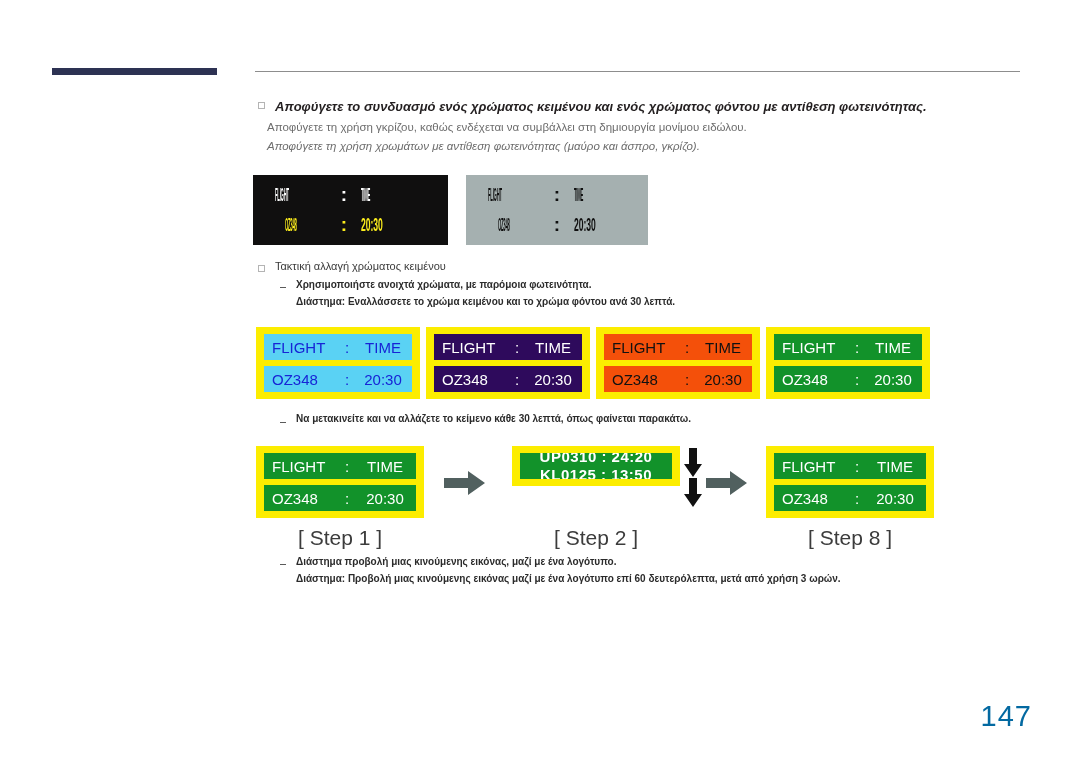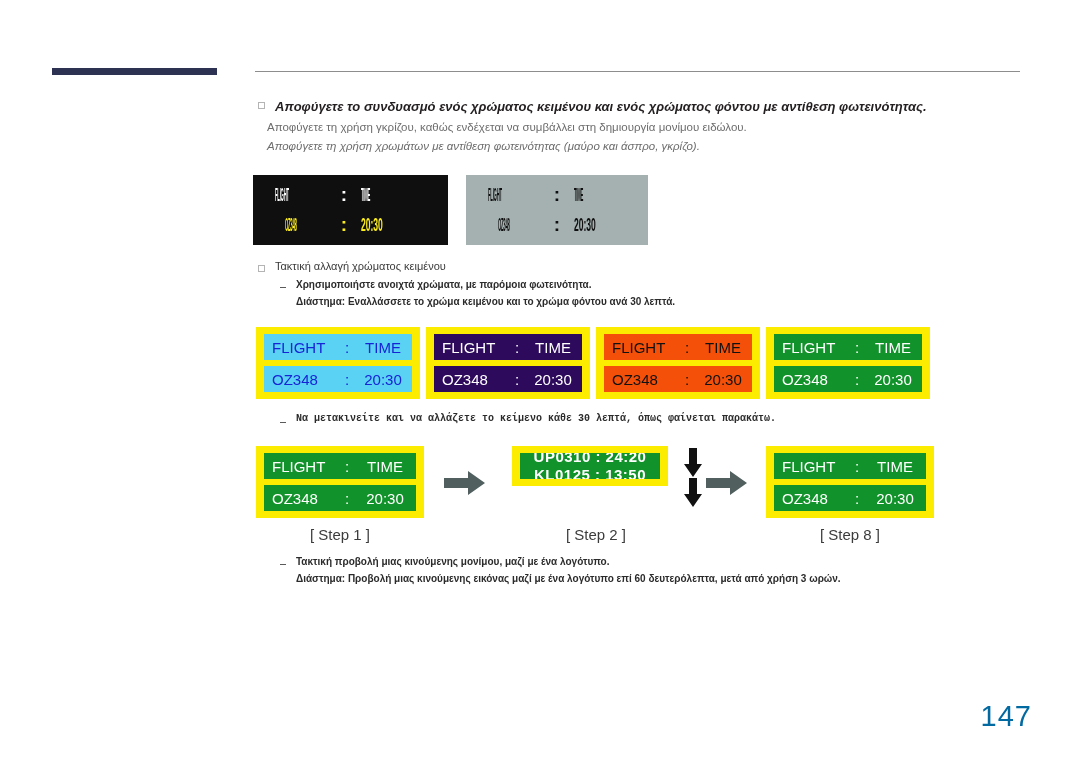--- a/index.html
+++ b/index.html
@@ -86,21 +86,21 @@
   .board-row .c3 { flex:1 1 auto; text-align:center; }
 
   .sk-cyan   { background:#5ad2f4; color:#1724d6; }
   .sk-purple { background:#2e0a5c; color:#ffffff; }
   .sk-orange { background:#f4500a; color:#111111; }
   .sk-green  { background:#12922a; color:#ffffff; }
 
   
   .step-label {
     position:absolute;
-    font-size:15px; color:#3c3c3c;
+    font-size:21px; color:#3c3c3c;
     text-align:center;
   }
 
   
   .board-scroll .board-row {
     position:relative; overflow:hidden;
     height:26px; padding:0;
   }
   .scroll-inner {
     position:absolute; left:0; width:100%;
@@ -214,42 +214,42 @@
     <span class="c3">TIME</span>
   </div>
   <div class="board-row sk-green">
     <span class="c1">OZ348</span>
     <span class="c2">:</span>
     <span class="c3">20:30</span>
   </div>
 </div>
 
 <div class="bullet-dash" style="left:280px; top:422px;"></div>
-<div class="txt t-sub" style="left:296px; top:413px;font-family:Liberation Mono, monospace;">Να μετακινείτε και να αλλάζετε το κείμενο κάθε 30 λεπτά, όπως φαίνεται παρακάτω.</div>
+<div class="txt t-sub" style="left:296px; top:413px;">Να μετακινείτε και να αλλάζετε το κείμενο κάθε 30 λεπτά, όπως φαίνεται παρακάτω.</div>
 
 <div class="board" style="left:256px; top:446px; width:168px;">
   <div class="board-row sk-green">
     <span class="c1">FLIGHT</span>
     <span class="c2">:</span>
     <span class="c3">TIME</span>
   </div>
   <div class="board-row sk-green">
     <span class="c1">OZ348</span>
     <span class="c2">:</span>
     <span class="c3">20:30</span>
   </div>
 </div>
 
 <div class="arrow-right" style="left:444px; top:470px;">
   <svg width="42" height="26" viewBox="0 0 42 26">
     <polygon points="0,8 24,8 24,1 41,13 24,25 24,18 0,18" fill="#51605f"></polygon>
   </svg>
 </div>
 
-<div class="board board-scroll" style="left:512px; top:446px; width:156px;gap:32px;">
+<div class="board board-scroll" style="left:512px; top:446px; width:168px;gap:32px;">
   <div class="board-row sk-green">
     <div class="scroll-inner" style="top:-6px;">UP0310 : 24:20</div>
     <div class="scroll-inner" style="top:12px;">KL0125 : 13:50</div>
   </div>
 </div>
 
 <div class="arrow-down" style="left:683px; top:448px;">
   <svg width="20" height="30" viewBox="0 0 20 30">
     <polygon points="6,0 14,0 14,16 19,16 10,29 1,16 6,16" fill="#111111"></polygon>
   </svg>
@@ -277,16 +277,16 @@
     <span class="c2">:</span>
     <span class="c3">20:30</span>
   </div>
 </div>
 
 <div class="step-label" style="left:256px; top:526px; width:168px;">[ Step 1 ]</div>
 <div class="step-label" style="left:512px; top:526px; width:168px;">[ Step 2 ]</div>
 <div class="step-label" style="left:766px; top:526px; width:168px;">[ Step 8 ]</div>
 
 <div class="bullet-dash" style="left:280px; top:564px;"></div>
-<div class="txt t-sub" style="left:296px; top:556px;">Τακτική προβολή μιας κινούμενης μονίμου, μαζί με ένα λογότυπο.</div>
+<div class="txt t-sub" style="left:296px; top:556px;">Διάστημα προβολή μιας κινούμενης εικόνας, μαζί με ένα λογότυπο.</div>
 <div class="txt t-sub" style="left:296px; top:573px;">Διάστημα: Προβολή μιας κινούμενης εικόνας μαζί με ένα λογότυπο επί 60 δευτερόλεπτα, μετά από χρήση 3 ωρών.</div>
 
 <div id="page-number">147</div>
 
 </body></html>

